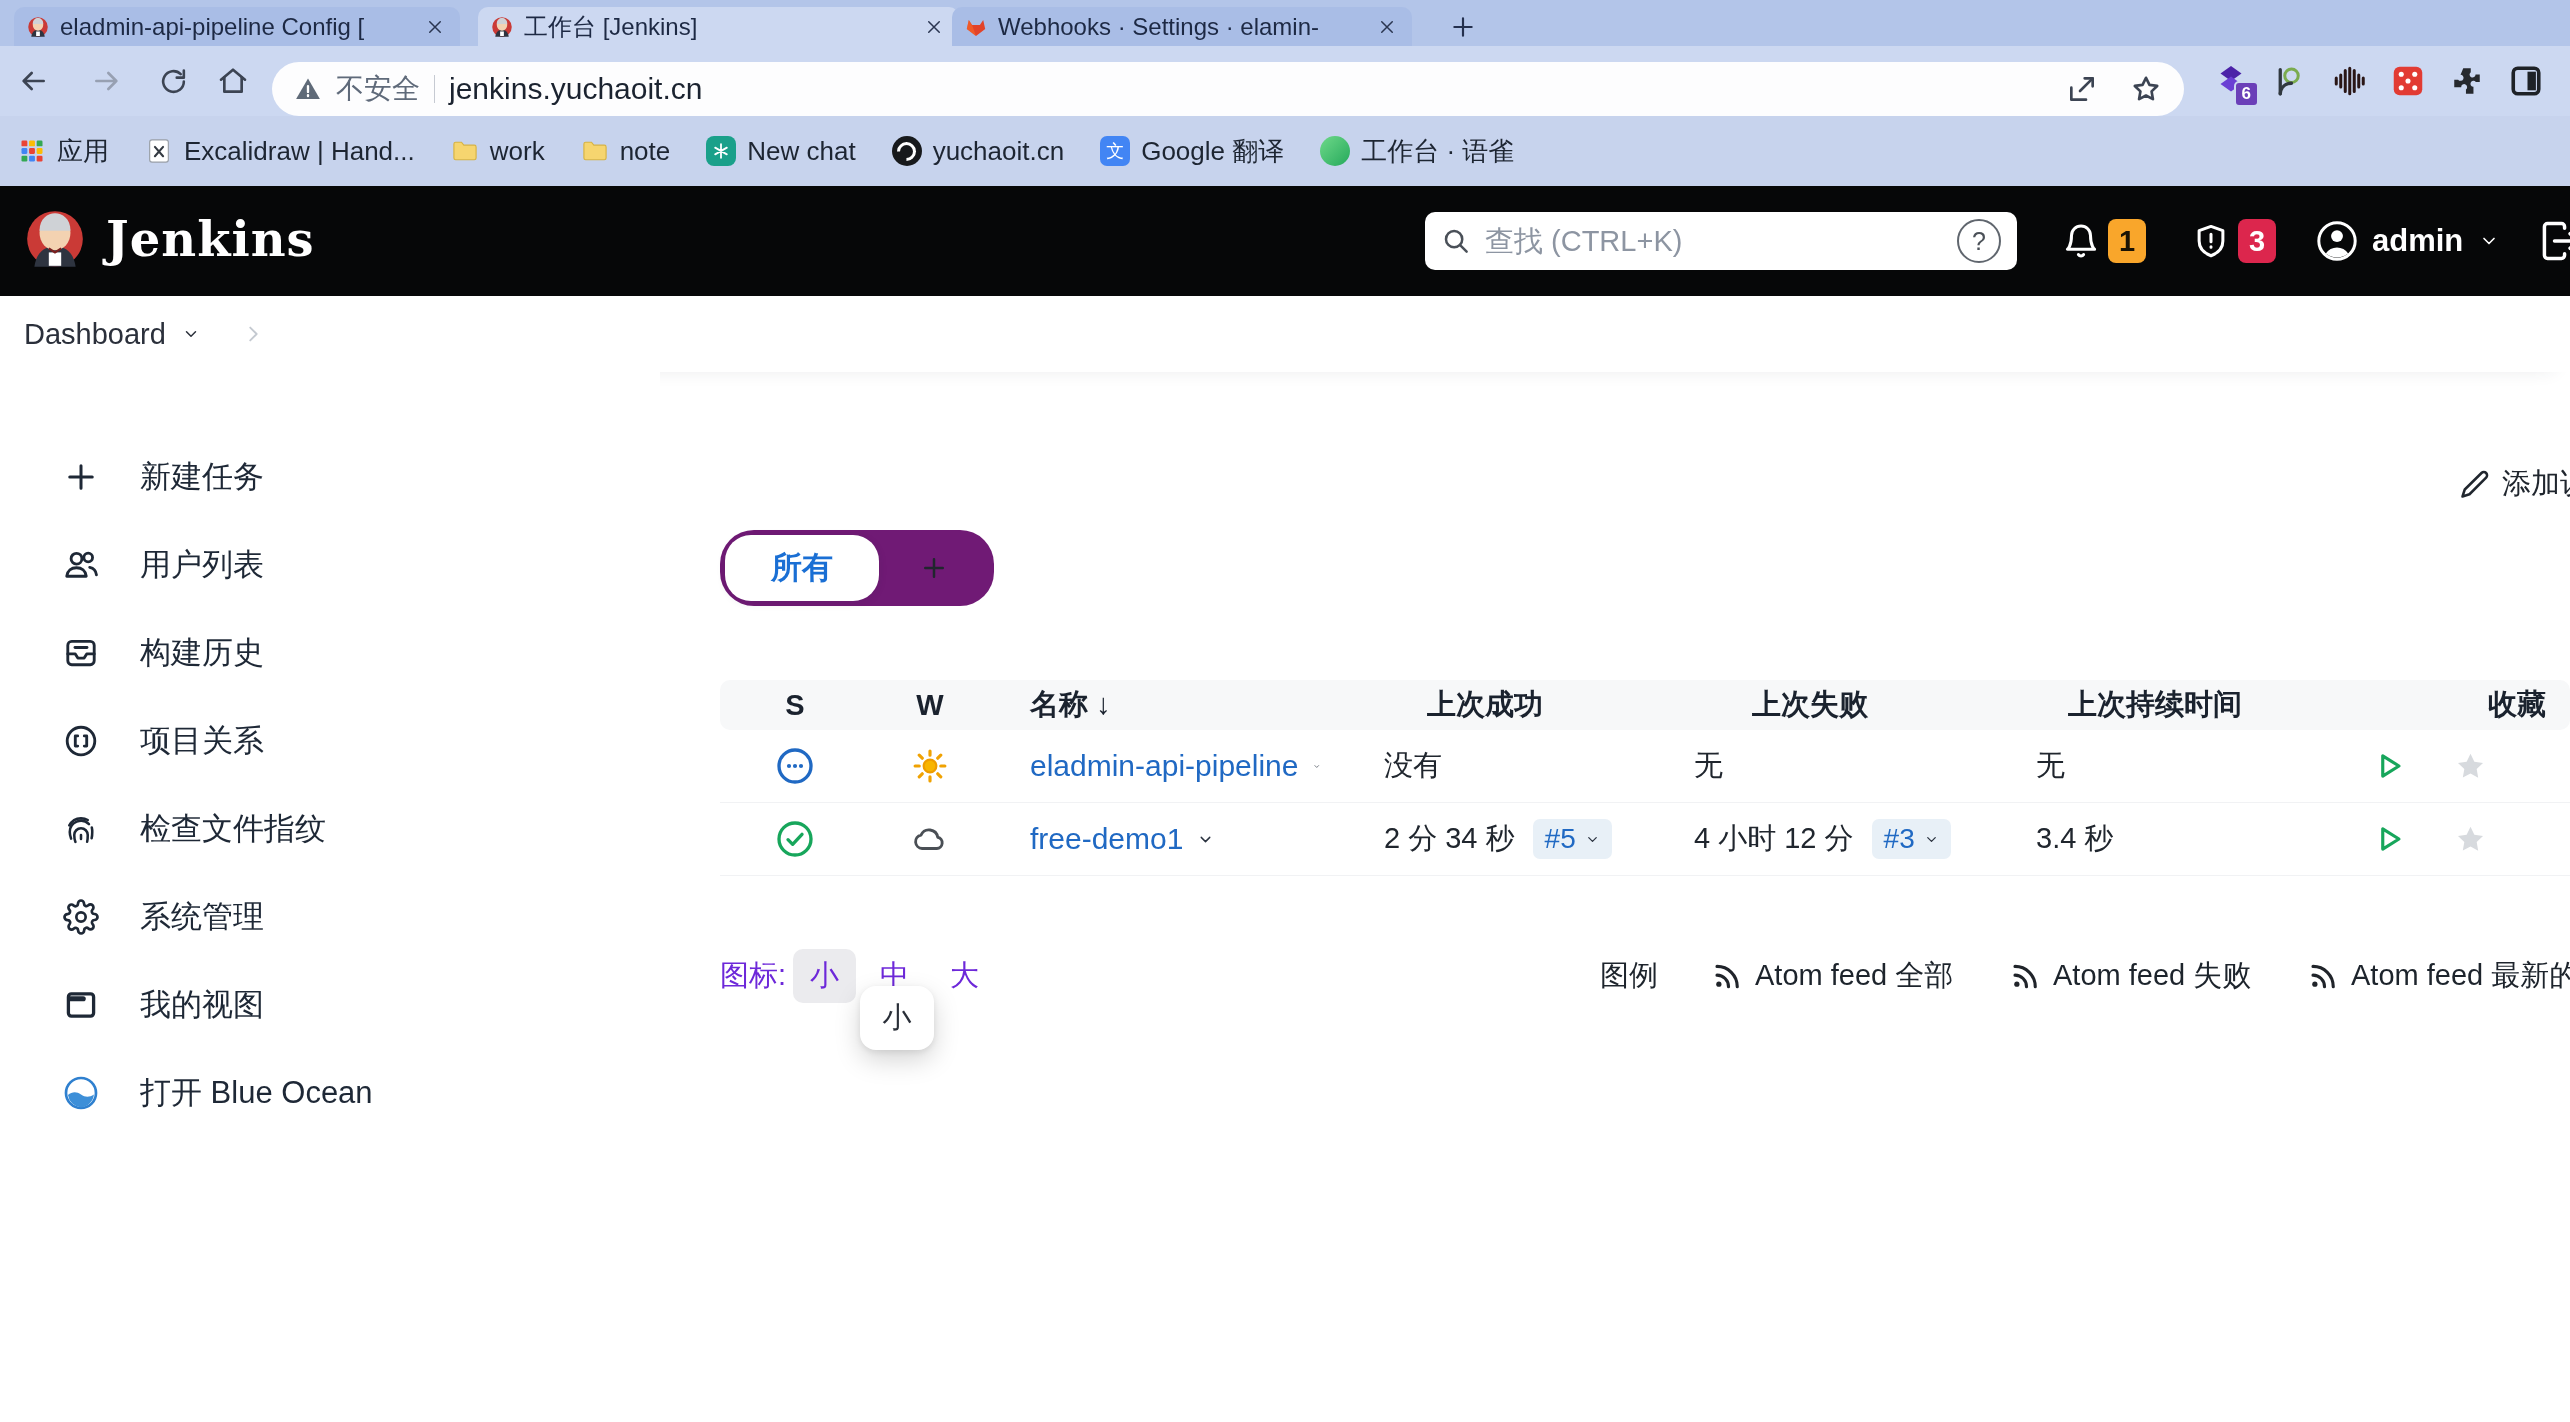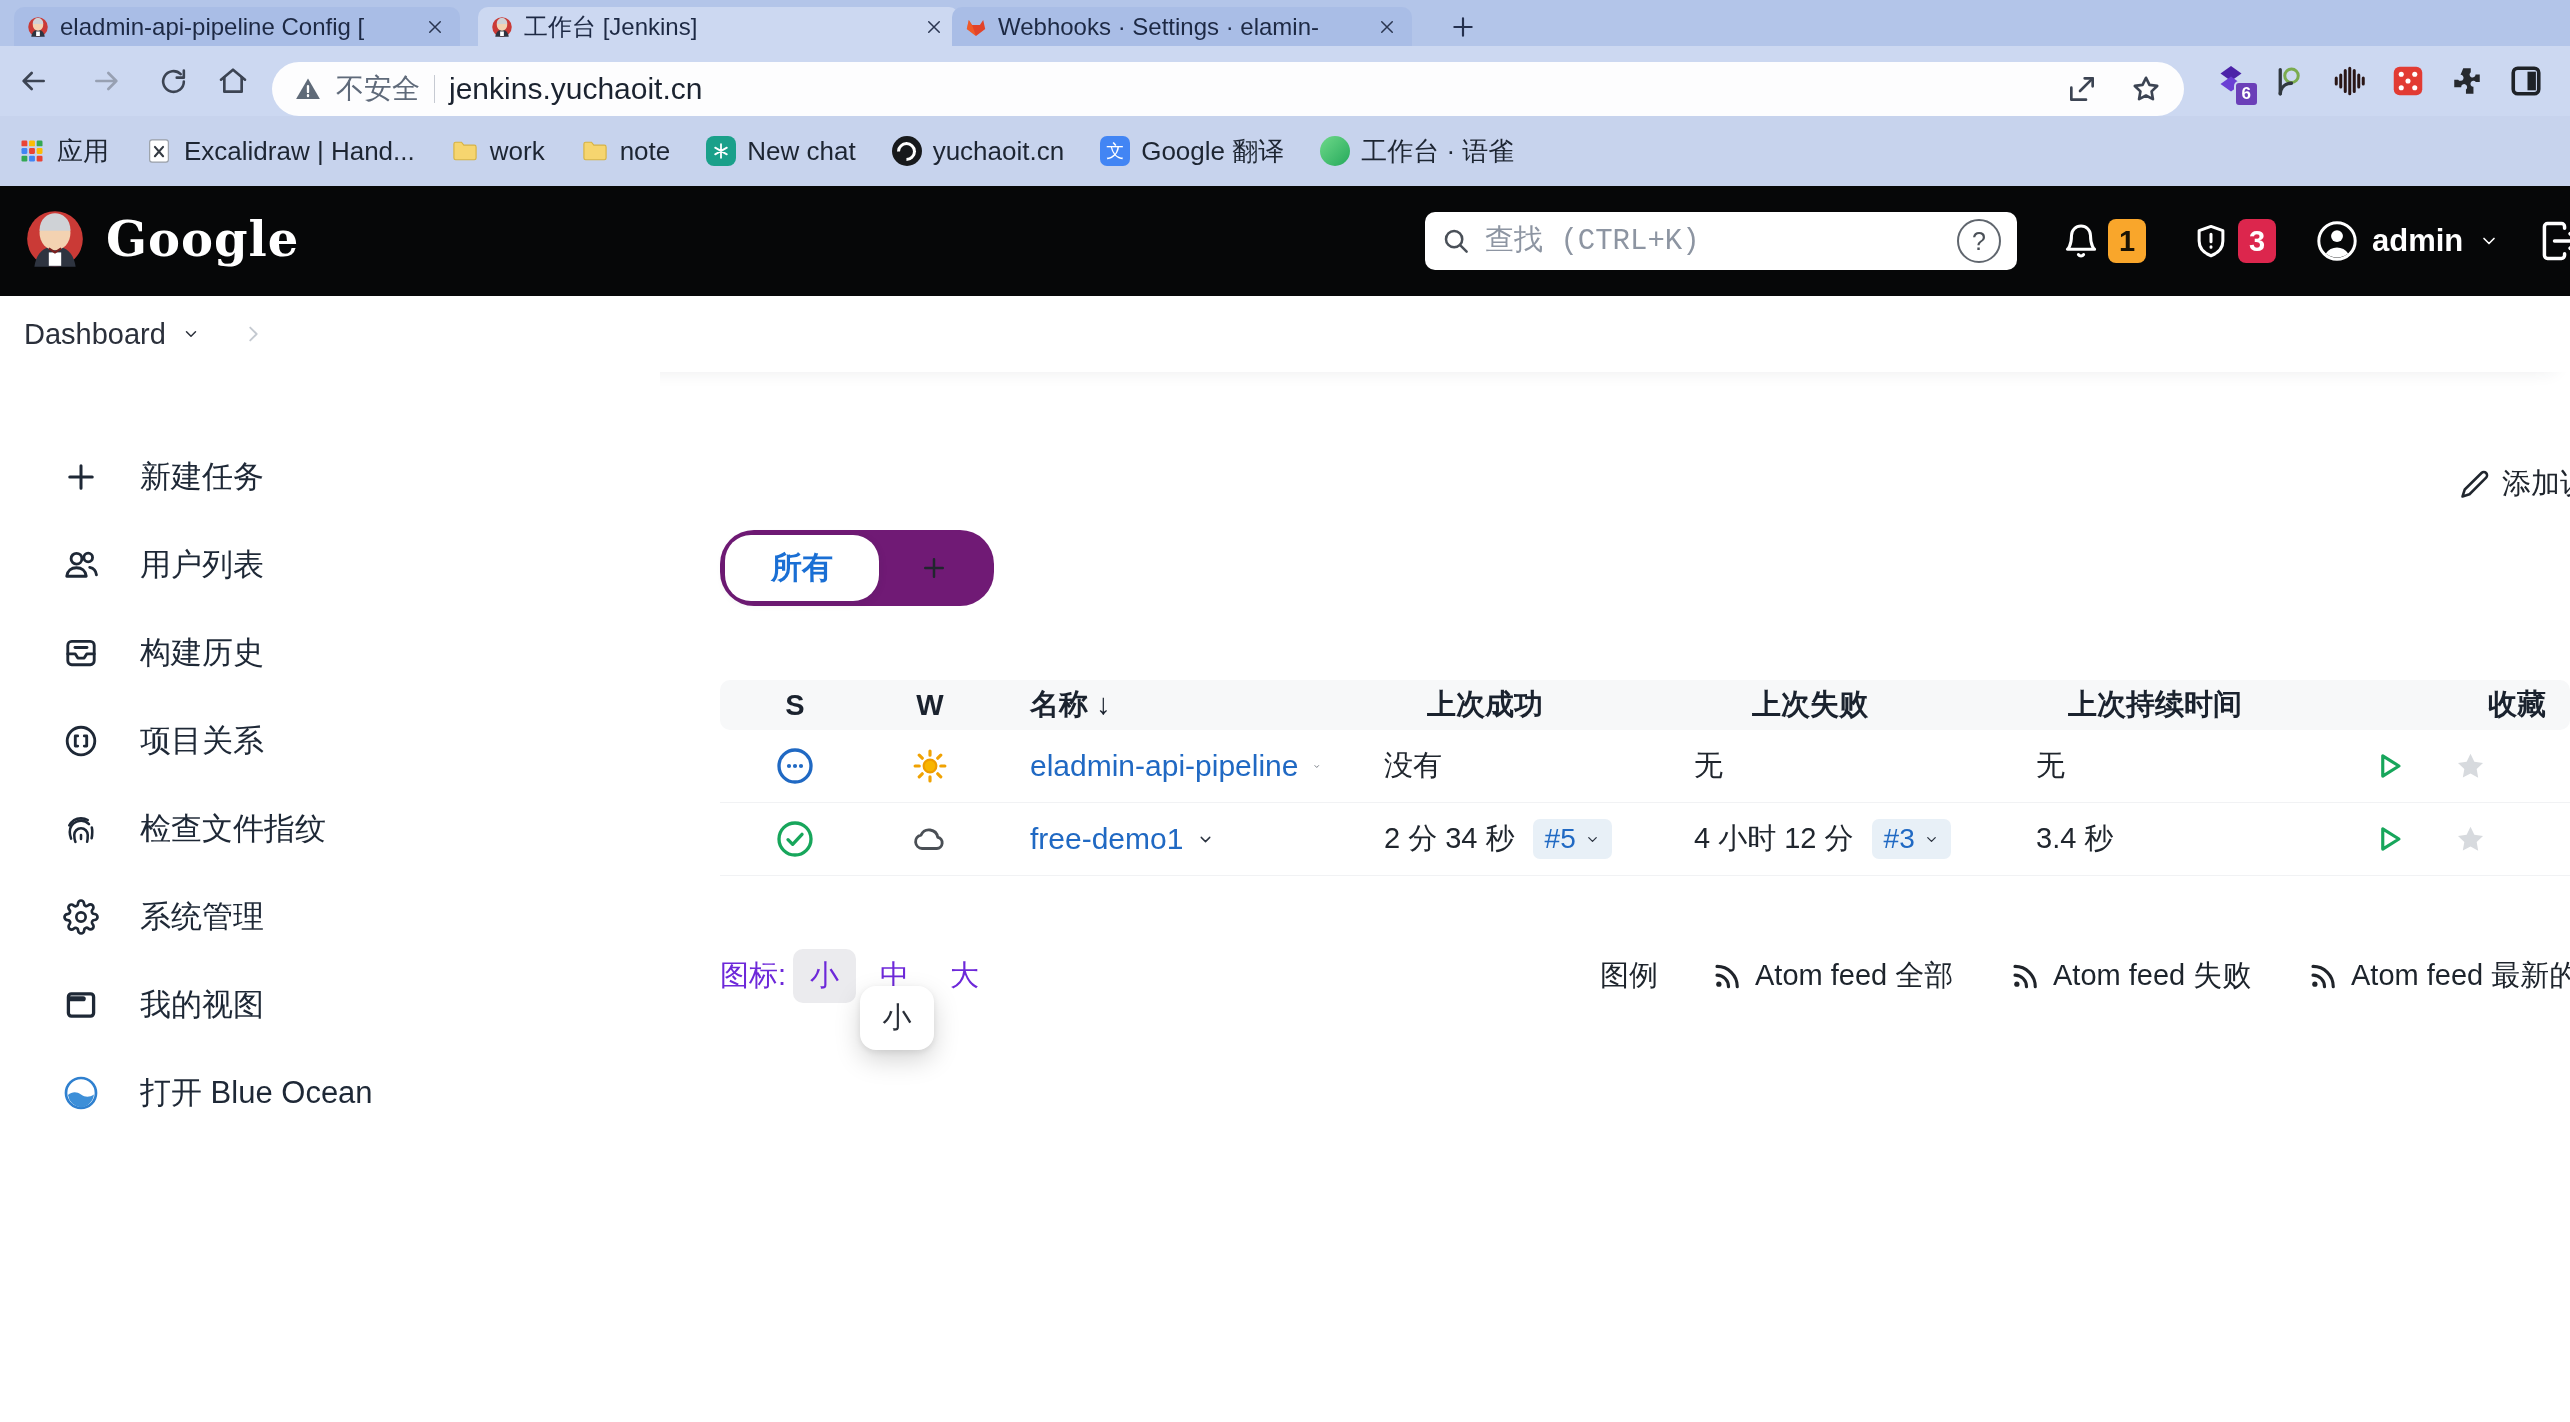--- a/index.html
+++ b/index.html
@@ -37,21 +37,21 @@
   .bm .lbl{font-size:26px;color:#1d2532;white-space:nowrap}
   .cir{width:30px;height:30px;border-radius:50%;display:flex;align-items:center;justify-content:center;flex:none}
 
   
   .jheader{position:absolute;left:0;top:186px;width:2570px;height:110px;background:#060708;}
   .jlogo{position:absolute;left:22px;top:20px;display:flex;align-items:center;gap:18px;color:#fff}
   .jlogo .wordmark{font-family:"DejaVu Serif",serif;font-weight:bold;font-size:48px;letter-spacing:1px;}
   .jsearch{position:absolute;left:1425px;top:26px;width:592px;height:58px;background:#fff;border-radius:10px;
            display:flex;align-items:center;padding:0 16px;gap:12px;box-sizing:border-box;}
   .jsearch input{flex:1;border:none;outline:none;background:transparent;font-size:29px;color:#30363e;
-                 font-family:Liberation Mono, monospace;min-width:0}
+                 font-family:Liberation Sans, sans-serif;min-width:0}
   .jsearch input::placeholder{color:#8d95a2}
   .helpdot{width:40px;height:40px;border-radius:50%;border:2px solid #60666e;color:#4b5158;display:flex;
            align-items:center;justify-content:center;font-size:25px;flex:none}
   .hgroup{position:absolute;top:0;height:110px;display:flex;align-items:center;gap:8px;color:#fff}
   .badge{min-width:38px;height:44px;border-radius:8px;display:flex;align-items:center;justify-content:center;
          font-size:29px;font-weight:bold;padding:0 8px;box-sizing:border-box}
   .badge.warn{background:#f9a62b;color:#191204}
   .badge.err{background:#dc264d;color:#fff}
   .adminname{font-size:31px;font-weight:bold;margin-left:6px}
 
@@ -321,21 +321,21 @@
   <div class="jheader">
     <div class="jlogo">
       <svg viewBox="0 0 64 64" width="66" height="66">
           <circle cx="32" cy="32" r="27" fill="#ca3a36"></circle>
           <path d="M12 59c2-15 11-20 20-20s18 5 20 20z" fill="#2e3440"></path>
           <ellipse cx="32" cy="26" rx="15" ry="17" fill="#f3d2b1"></ellipse>
           <path d="M17 24c0-12 8-17 15-17s15 5 15 17" fill="#cfd2d6"></path>
           <rect x="26" y="45" width="12" height="13" fill="#fff"></rect>
           <path d="M26 41l6 4 6-4" fill="none" stroke="#7a1f1f" stroke-width="2"></path>
         </svg>
-      <span class="wordmark">Google</span>
+      <span class="wordmark">Jenkins</span>
     </div>
 
     <div class="jsearch">
       <svg width="30" height="30" viewBox="0 0 24 24" class="ic" style="color:#4a5058">
           <circle cx="10.5" cy="10.5" r="6.5"></circle>
           <path d="M15.3 15.3 20.5 20.5"></path>
         </svg>
       <input type="text" placeholder="查找 (CTRL+K)" style="">
       <span class="helpdot">?</span>
     </div>

